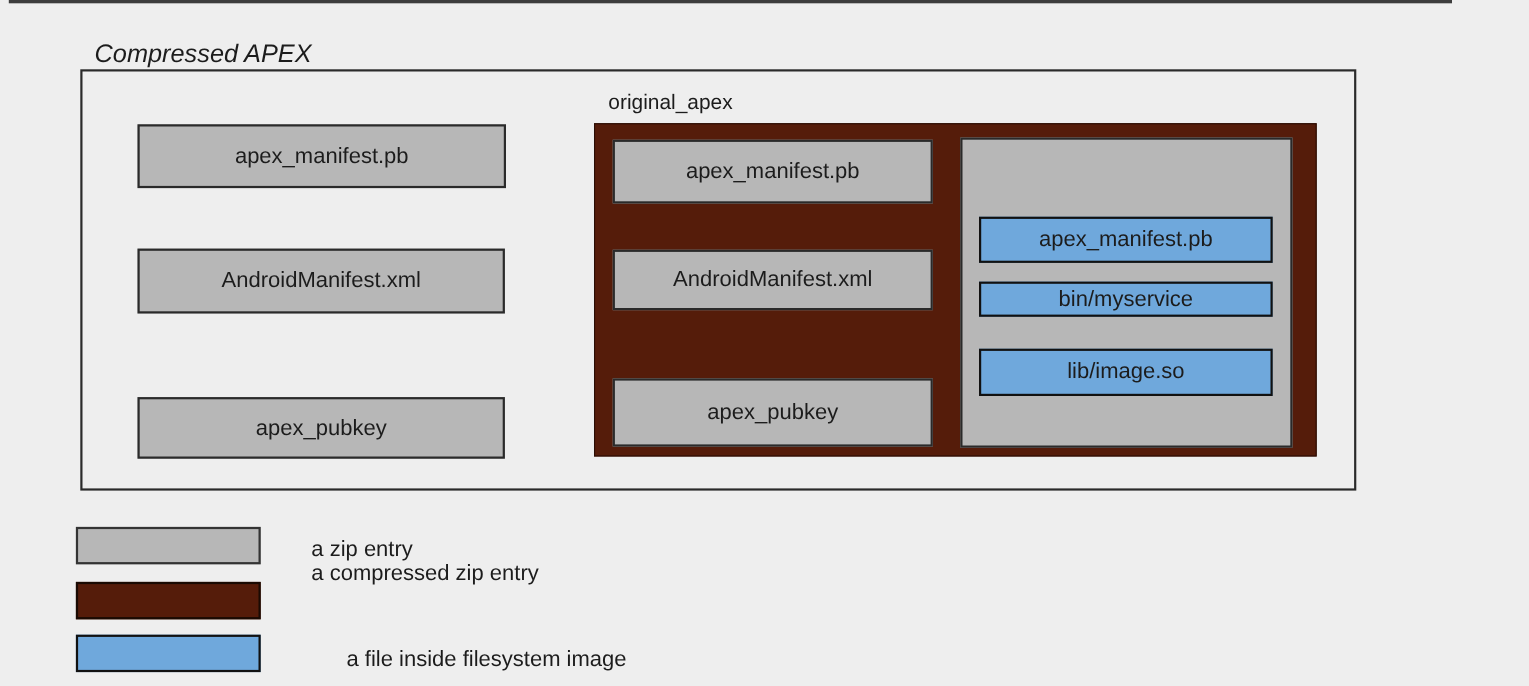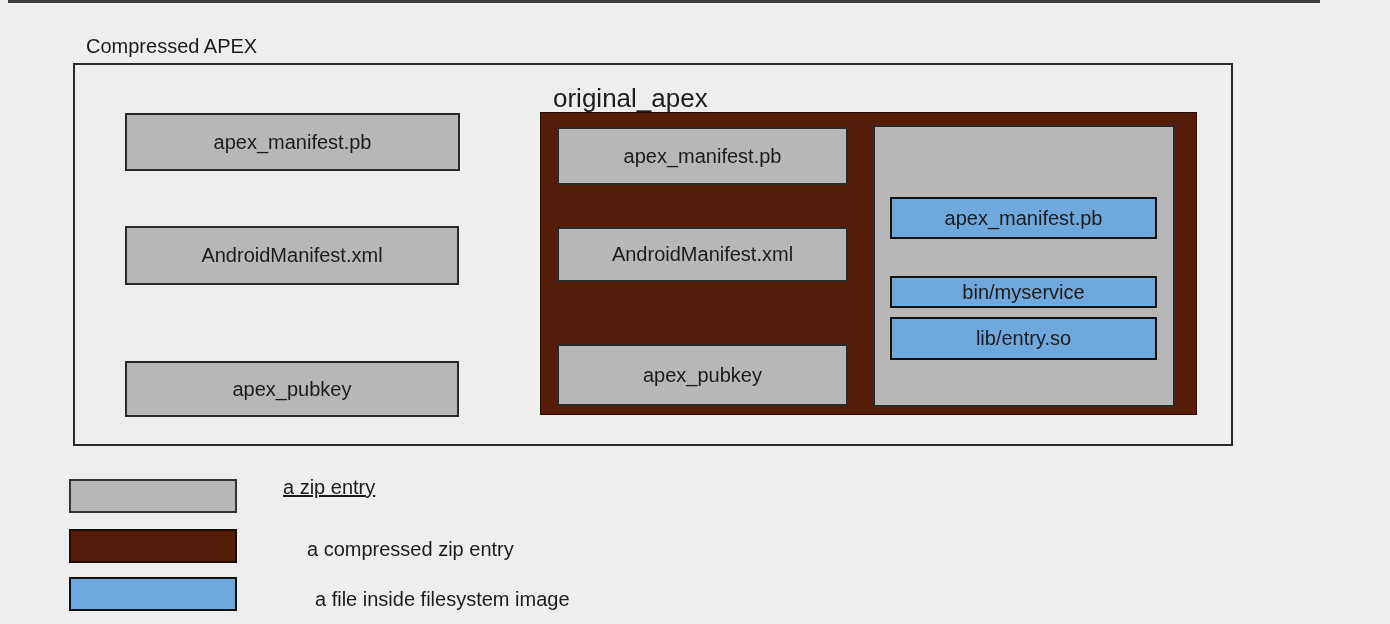--- a/index.html
+++ b/index.html
@@ -18,22 +18,23 @@
 
   .top-line {
     position: absolute;
     left: 8px; top: 0; width: 1312px; height: 3px;
     background: #3d3d3d;
   }
 
   .diagram-title {
     position: absolute;
     left: 86px; top: 35px;
-    font-size: 20px;
+    font-size: 23px;
     white-space: nowrap;
+    font-style: italic;
   }
 
   .outer-box {
     position: absolute;
     left: 73px; top: 63px;
     width: 1160px; height: 383px;
     border: 2px solid var(--color-border, #2e2e2e);
     background: transparent;
   }
 
@@ -48,21 +49,21 @@
   }
 
   
   .lbox1 { left: 125px; top: 113px; width: 335px; height: 58px; }
   .lbox2 { left: 125px; top: 226px; width: 334px; height: 59px; }
   .lbox3 { left: 125px; top: 361px; width: 334px; height: 56px; }
 
   .original-apex-label {
     position: absolute;
     left: 553px; top: 83px;
-    font-size: 26px;
+    font-size: 19px;
     white-space: nowrap;
   }
 
   .compressed-box {
     position: absolute;
     left: 540px; top: 112px;
     width: 657px; height: 303px;
     background: var(--color-compressed-zip-entry, #551c0a);
     border: 1px solid #2a0d04;
   }
@@ -93,21 +94,21 @@
     left: 15px;
     width: 267px;
     display: flex;
     align-items: center;
     justify-content: center;
     background: var(--color-fs-image-file, #6fa8dc);
     border: 2px solid #111111;
     white-space: nowrap;
   }
   .fbox1 { top: 70px;  height: 42px; }
-  .fbox2 { top: 129px; height: 32px; margin-top: 20px; }
+  .fbox2 { top: 129px; height: 32px; }
   .fbox3 { top: 190px; height: 43px; }
 
   
   .legend-swatch {
     position: absolute;
     left: 69px;
     width: 168px; height: 34px;
     border: 2px solid #222222;
   }
   .swatch-zip        { top: 479px; background: var(--color-zip-entry, #b7b7b7); border-color: #333333; }
@@ -116,22 +117,22 @@
 
   .legend-label {
     position: absolute;
     left: 283px;
     height: 34px;
     display: flex;
     align-items: center;
     font-size: 20px;
     white-space: nowrap;
   }
-  .label-zip        { top: 470px; text-decoration: underline; }
-  .label-compressed { top: 532px; margin-left: 24px; }
+  .label-zip        { top: 482px; }
+  .label-compressed { top: 504px; }
   .label-file       { top: 582px; margin-left: 32px; }
 </style>
 </head>
 <body>
 
 <div class="page">
 
   <div class="top-line"></div>
 
   <div class="diagram-title">Compressed APEX</div>
@@ -146,21 +147,21 @@
 
   <div class="compressed-box"></div>
 
   <div class="entry-box mbox1">apex_manifest.pb</div>
   <div class="entry-box mbox2">AndroidManifest.xml</div>
   <div class="entry-box mbox3">apex_pubkey</div>
 
   <div class="payload-box">
     <div class="file-box fbox1">apex_manifest.pb</div>
     <div class="file-box fbox2">bin/myservice</div>
-    <div class="file-box fbox3">lib/entry.so</div>
+    <div class="file-box fbox3">lib/image.so</div>
   </div>
 
   <div class="legend-swatch swatch-zip"></div>
   <div class="legend-label label-zip">a zip entry</div>
 
   <div class="legend-swatch swatch-compressed"></div>
   <div class="legend-label label-compressed">a compressed zip entry</div>
 
   <div class="legend-swatch swatch-file"></div>
   <div class="legend-label label-file">a file inside filesystem image</div>

